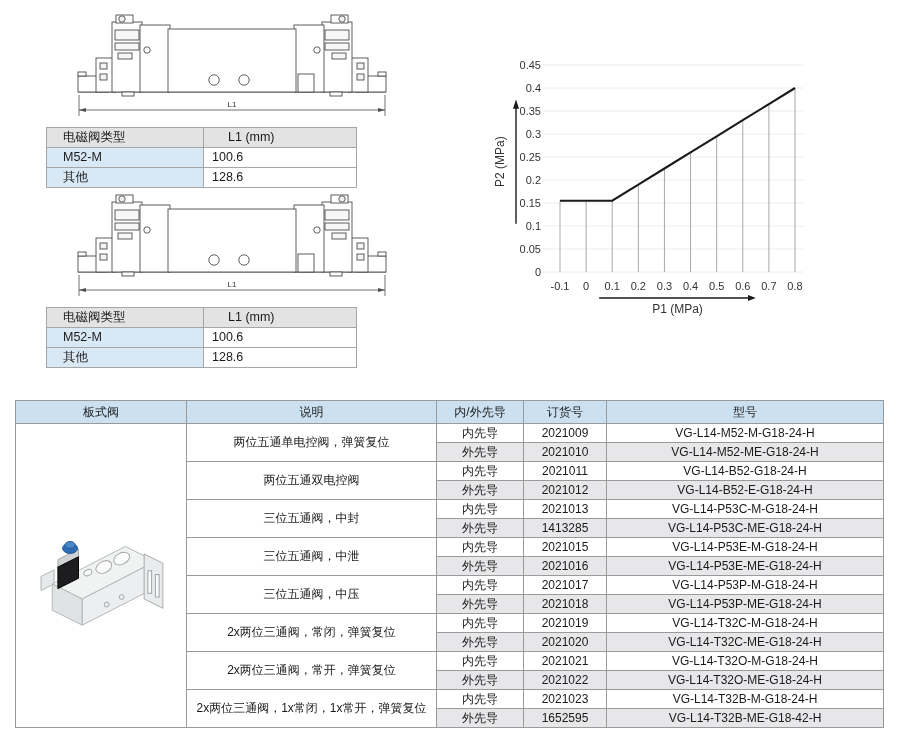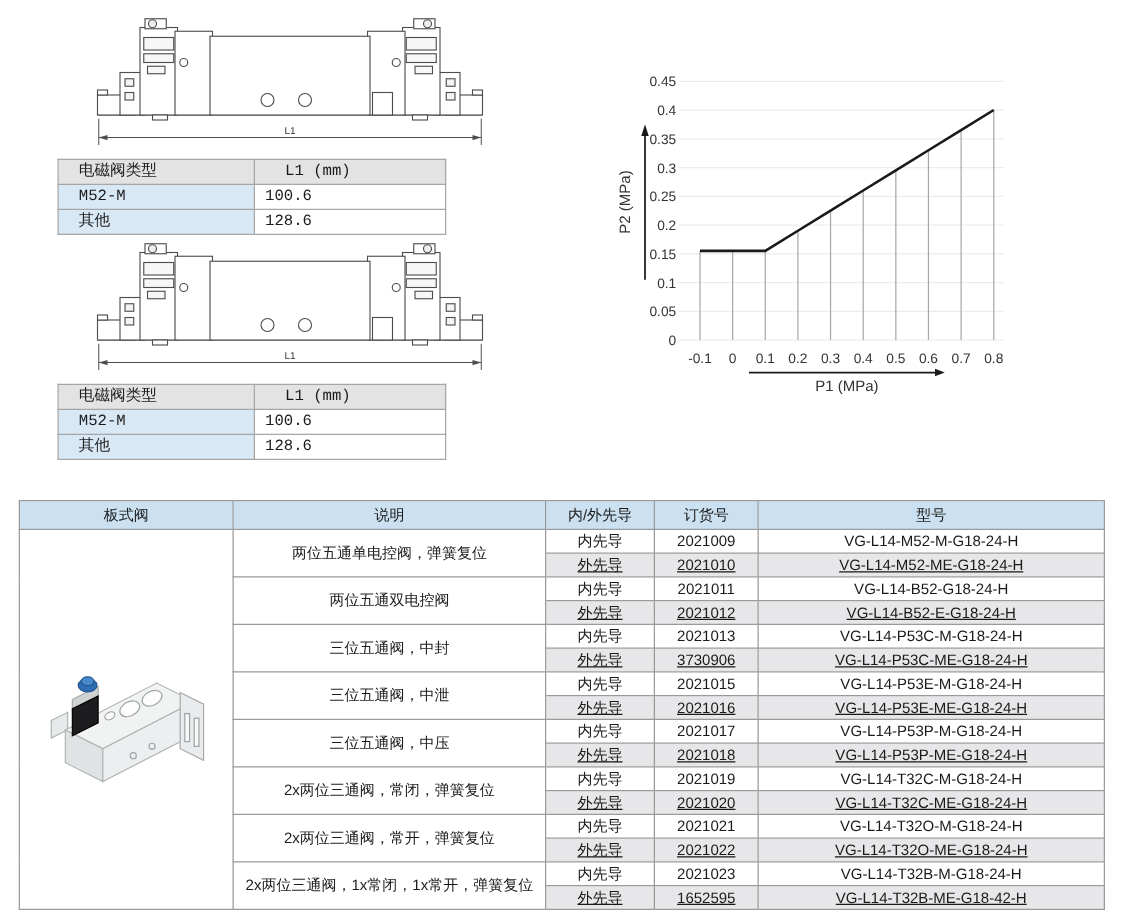--- a/index.html
+++ b/index.html
@@ -12,39 +12,39 @@
     font-family:"Liberation Sans", sans-serif; color:var(--ink);}
   #page{position:relative; width:912px; height:738px; background:#fff;}
 
   
   .dim-drawing{position:absolute; left:76px; width:312px; height:112px;}
   #drawing1{top:10px;} #drawing2{top:190px;}
   .dim-table{position:absolute; left:46px; width:310px; border-collapse:collapse;
     table-layout:fixed; font-size:12.5px;}
   #dimtable1{top:127px;} #dimtable2{top:307px;}
   .dim-table th,.dim-table td{border:1px solid var(--dim-border); height:20px;
-    font-weight:400; text-align:left; padding:0 0 0 16px; line-height:19px;font-family:Liberation Mono, monospace;}
+    font-weight:400; text-align:left; padding:0 0 0 16px; line-height:19px;}
   .dim-table th{background:var(--dim-header-bg);}
   .dim-table th:last-child{padding-left:24px;}
   .dim-table td.type{background:var(--dim-type-bg);}
   .dim-table td.val{background:#ffffff; padding-left:8px;}
   .dim-table col.c1{width:157px;} .dim-table col.c2{width:153px;}
 
   
   #chart{position:absolute; left:462px; top:50px; width:430px; height:268px;}
   #chart-caption{position:absolute; left:472px; top:338px; font-size:13px; color:#2b2b2b;}
 
   
   #order-table{position:absolute; left:15px; top:400px; width:868px;
     border-collapse:collapse; table-layout:fixed; font-size:12px;}
   #order-table th,#order-table td{border:1px solid var(--order-border);
     text-align:center; font-weight:400; padding:0; overflow:hidden; white-space:nowrap;}
   #order-table th{background:var(--order-header-bg); height:23px;}
   #order-table td{height:19px; background:#ffffff;}
-  #order-table tr.alt td.band{background:var(--order-alt-bg);text-decoration:underline;}
+  #order-table tr.alt td.band{background:var(--order-alt-bg);}
   #order-table td.img-cell{background:#ffffff; vertical-align:middle;}
   #order-table col.c1{width:171px;} #order-table col.c2{width:250px;}
   #order-table col.c3{width:87px;}  #order-table col.c4{width:83px;}
   #order-table col.c5{width:277px;}
   .valve-photo{width:150px; height:125px; display:block; margin:0 auto;}
   svg text{font-family:"Liberation Sans", sans-serif;}
 </style>
 </head>
 <body>
 
@@ -252,21 +252,21 @@
           <td class="band">VG-L14-B52-E-G18-24-H</td>
         </tr>
         <tr>
           <td rowspan="2">三位五通阀，中封</td>
           <td class="band">内先导</td>
           <td class="band">2021013</td>
           <td class="band">VG-L14-P53C-M-G18-24-H</td>
         </tr>
         <tr class="alt">
           <td class="band">外先导</td>
-          <td class="band">3730906</td>
+          <td class="band">1413285</td>
           <td class="band">VG-L14-P53C-ME-G18-24-H</td>
         </tr>
         <tr>
           <td rowspan="2">三位五通阀，中泄</td>
           <td class="band">内先导</td>
           <td class="band">2021015</td>
           <td class="band">VG-L14-P53E-M-G18-24-H</td>
         </tr>
         <tr class="alt">
           <td class="band">外先导</td>

